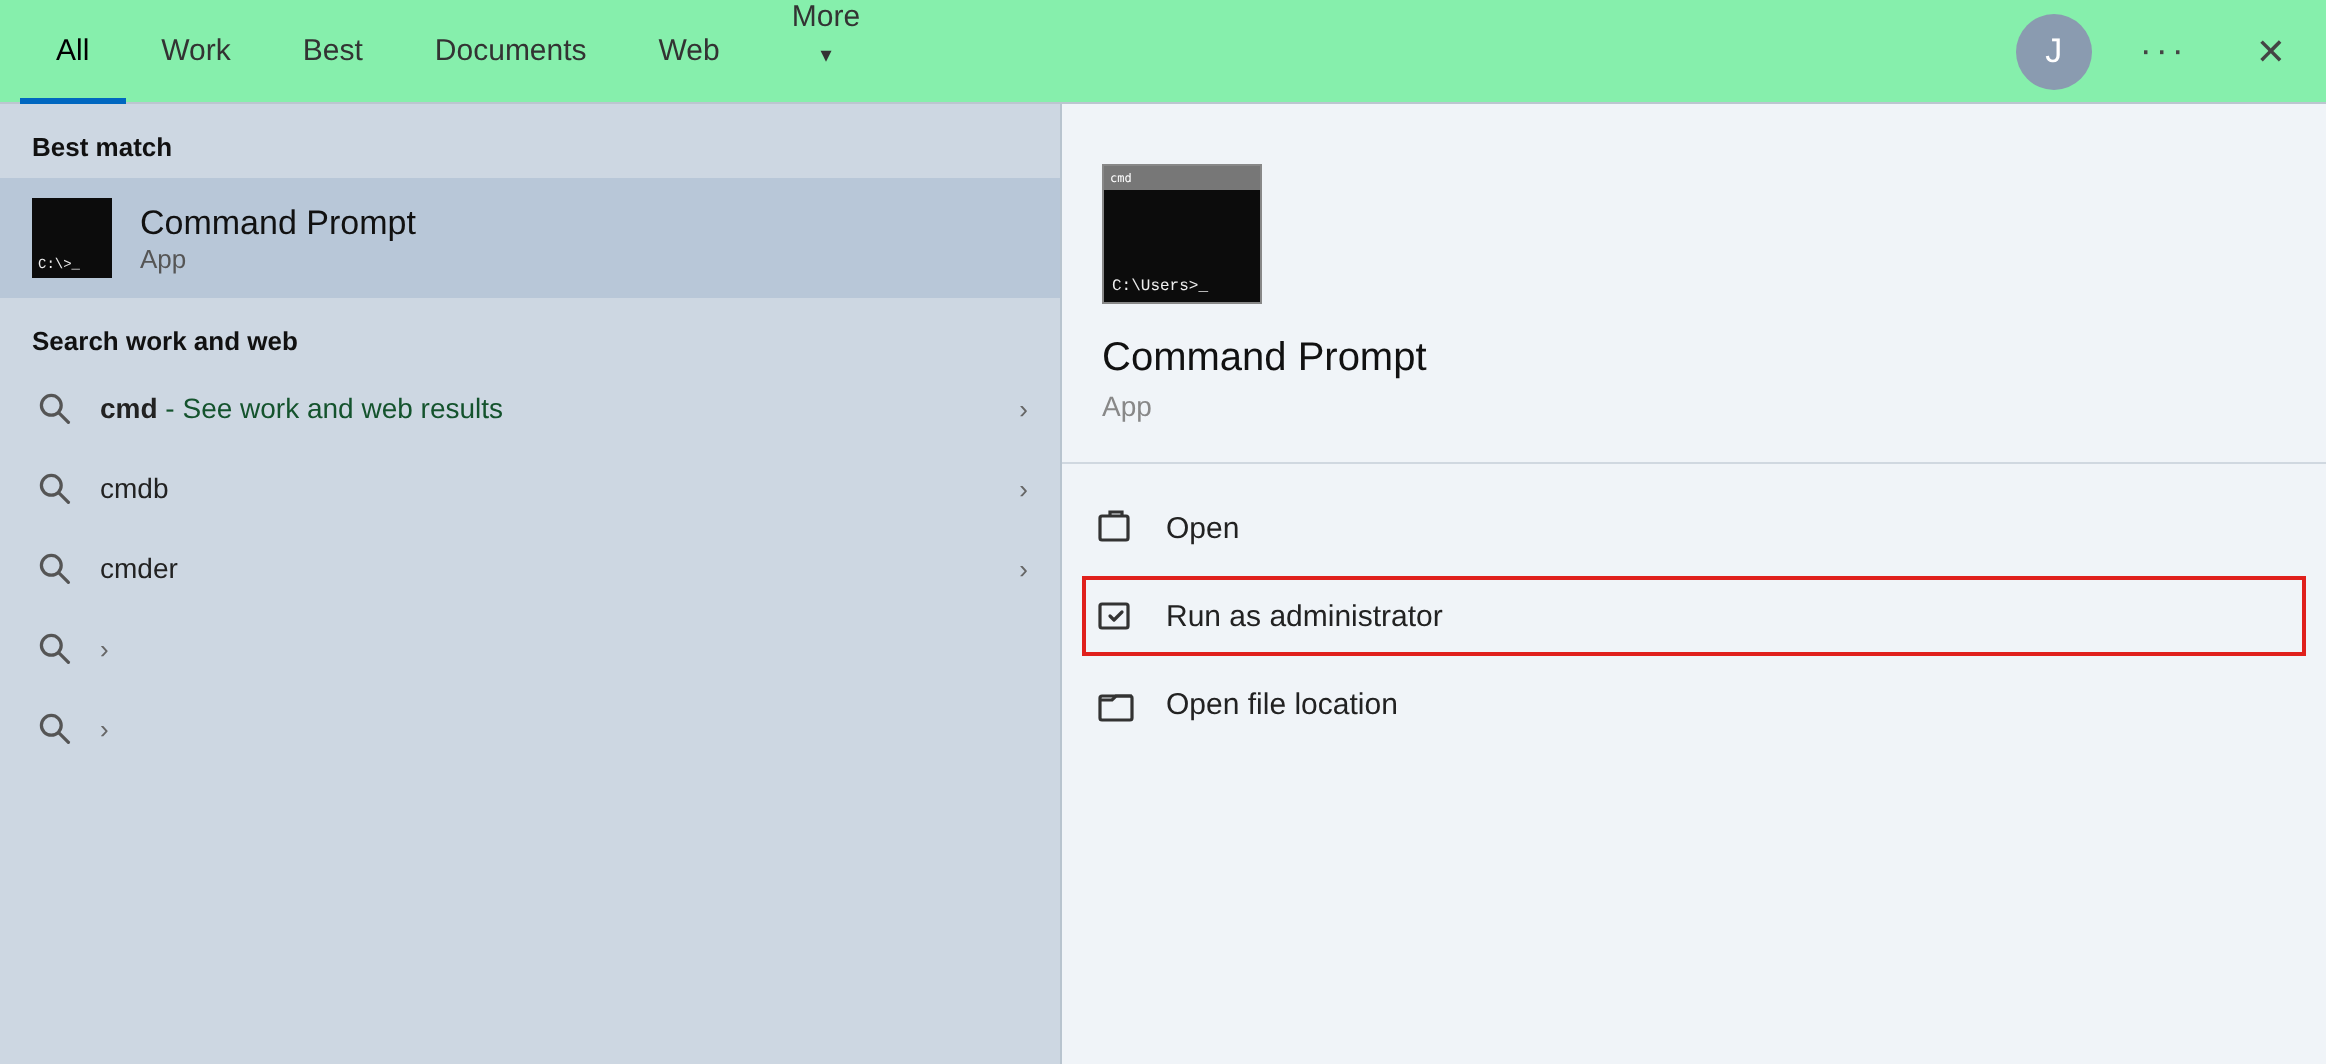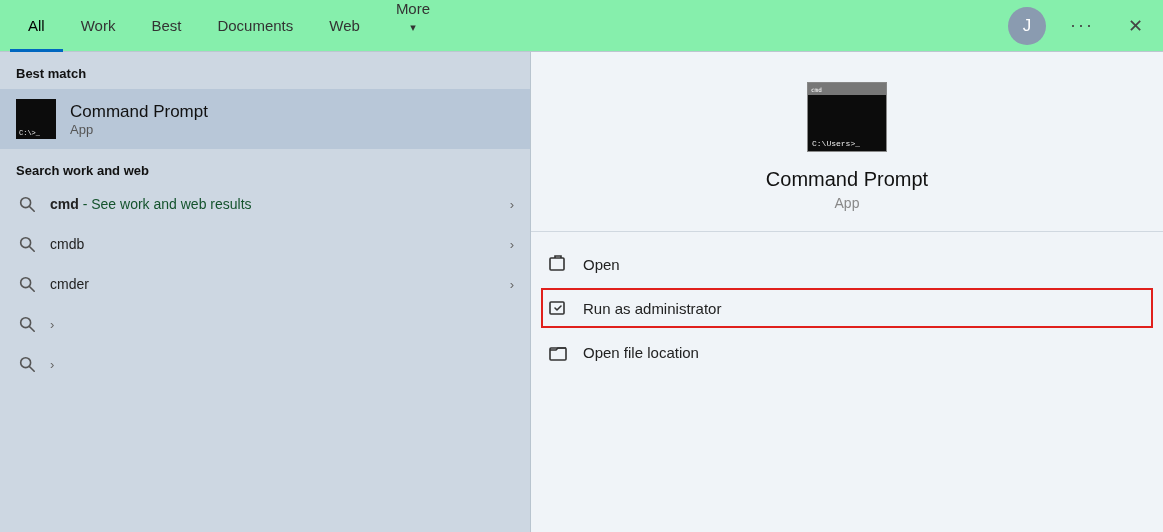--- a/index.html
+++ b/index.html
@@ -209,21 +209,21 @@
       flex: 1;
       background: #f0f4f8;
       display: flex;
       flex-direction: column;
       border-left: 1px solid #b8c4cf;
     }
 
     .right-top {
       display: flex;
       flex-direction: column;
-      align-items: center;
+      align-items: flex-start;
       padding: 30px 20px 20px 20px;
       border-bottom: 1px solid #d0d8e0;
     }
     .cmd-preview-icon {
       width: 80px;
       height: 70px;
       background: #0c0c0c;
       border: 1px solid #888;
       display: flex;
       align-items: flex-end;

